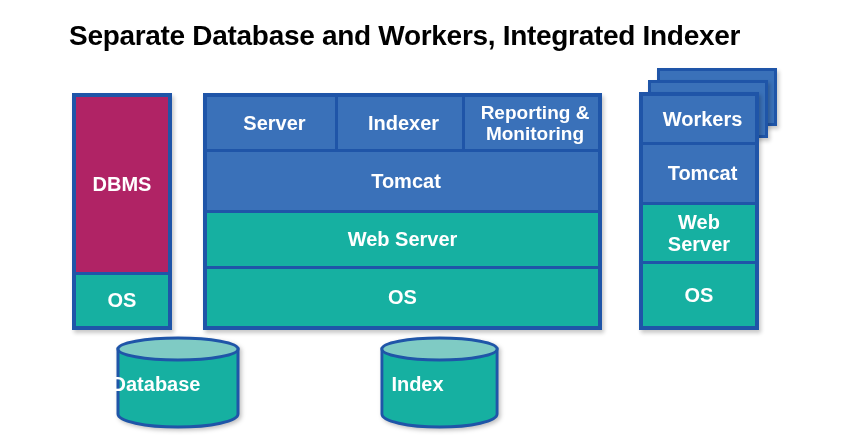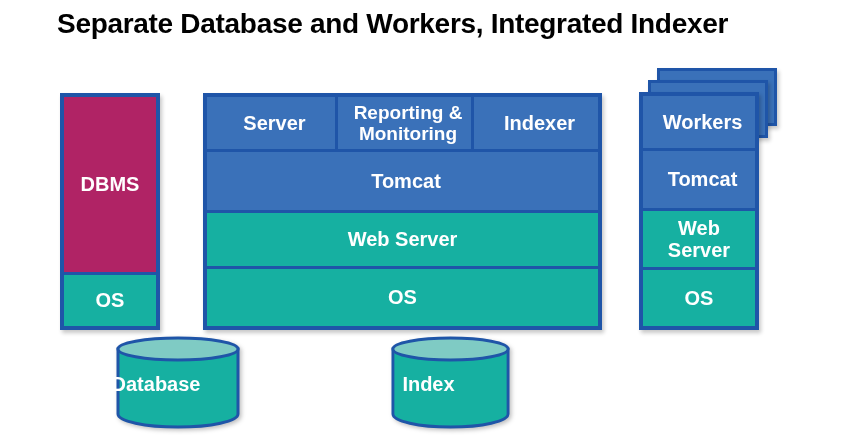--- a/index.html
+++ b/index.html
@@ -1,42 +1,42 @@
 <!DOCTYPE html>
 <html style="--blue-fill: #3A71B9; --blue-border: #1F55A8; --teal-fill: #16B0A1; --teal-light: #7FCBC4; --crimson-fill: #B02365; --label-text: #FFFFFF; --title-text: #000000;"><head>
 <meta charset="utf-8">
 <style>
   html,body { margin:0; padding:0; background:#ffffff; }
   .canvas {
     position:relative; width:856px; height:441px; background:#ffffff;
     font-family:"Liberation Sans", sans-serif; overflow:hidden;
   }
   .page-title {
-    position:absolute; left:57px; top:8px; margin:0;
+    position:absolute; left:57px; top:8px; margin:12px;
     font-size:28px; font-weight:700; letter-spacing:-0.3px;
     color:var(--title-text, #000000); white-space:nowrap;
   }
   
   .stack {
     position:absolute; box-sizing:border-box;
     background:var(--blue-border, #1F55A8);
     padding:4px; display:flex; flex-direction:column; gap:3px;
     box-shadow:2px 3px 4px rgba(0,0,0,0.22);
   }
   .cell {
     display:flex; align-items:center; justify-content:center;
     color:var(--label-text, #ffffff); font-weight:700; font-size:20px;
     text-align:center; line-height:1.12;
   }
   .blue    { background:var(--blue-fill, #3A71B9);padding-left:7px; }
   .teal    { background:var(--teal-fill, #16B0A1); }
   .crimson { background:var(--crimson-fill, #B02365); }
 
   
-  #left-stack { left:60px; top:93px; width:100px; height:237px; }
+  #left-stack { left:72px; top:93px; width:100px; height:237px; }
   #left-stack .dbms { flex:1; }
   #left-stack .os   { height:51px; }
 
   
   #middle-stack { left:203px; top:93px; width:399px; height:237px; }
   .top-row { height:52px; display:flex; flex-direction:row; gap:3px; }
   .c-server    { width:121px; }
   .c-indexer   { width:117px; }
   .c-reporting { flex:1; font-size:19px; }
   .m-tomcat { height:58px; }
@@ -46,31 +46,31 @@
   
   .back-box {
     position:absolute; width:120px; height:58px; box-sizing:border-box;
     background:var(--blue-fill, #3A71B9);
     border:3px solid var(--blue-border, #1F55A8);
     box-shadow:2px 3px 4px rgba(0,0,0,0.22);
   }
   #workers-back-1 { left:657px; top:68px; }
   #workers-back-2 { left:648px; top:80px; }
   #right-stack { left:639px; top:92px; width:120px; height:238px; }
-  .r-workers { height:52px;text-align:center; }
+  .r-workers { height:46px;text-align:center; }
   .r-tomcat  { height:57px; }
   .r-web     { height:56px; }
   .r-web span { display:inline-block; width:90px; }
   .r-os      { flex:1; }
 
   
   .cylinder { position:absolute; top:336px;padding-left:44px; }
   #cyl-database { left:72px;  width:124px; }
   #cyl-archive  { left:207px; width:123px; }
-  #cyl-index    { left:347px; width:119px; }
+  #cyl-index    { left:336px; width:119px; }
   .cylinder svg { display:block; width:100%; height:94px;
                   filter:drop-shadow(2px 2px 2px rgba(0,0,0,0.25)); }
   .cyl-body { fill:var(--teal-fill, #16B0A1); stroke:var(--blue-border, #1F55A8); stroke-width:3; }
   .cyl-top  { fill:var(--teal-light, #7FCBC4); stroke:var(--blue-border, #1F55A8); stroke-width:3; }
   .cyl-label {
     position:absolute; left:0; right:0; top:37px; text-align:center;
     color:var(--label-text, #ffffff); font-weight:700; font-size:20px;
   }
 </style>
 </head>
@@ -87,25 +87,25 @@
     <div class="cell teal os">
       <span>OS</span>
     </div>
   </div>
 
   <div class="stack" id="middle-stack">
     <div class="top-row">
       <div class="cell blue c-server">
         <span>Server</span>
       </div>
+      <div class="cell blue c-indexer">
+        <span>Indexer</span>
+      </div>
       <div class="cell blue c-reporting">
         <span>Reporting &amp; Monitoring</span>
-      </div>
-      <div class="cell blue c-indexer">
-        <span>Indexer</span>
       </div>
     </div>
     <div class="cell blue m-tomcat">
       <span>Tomcat</span>
     </div>
     <div class="cell teal m-web">
       <span>Web Server</span>
     </div>
     <div class="cell teal m-os">
       <span>OS</span>

